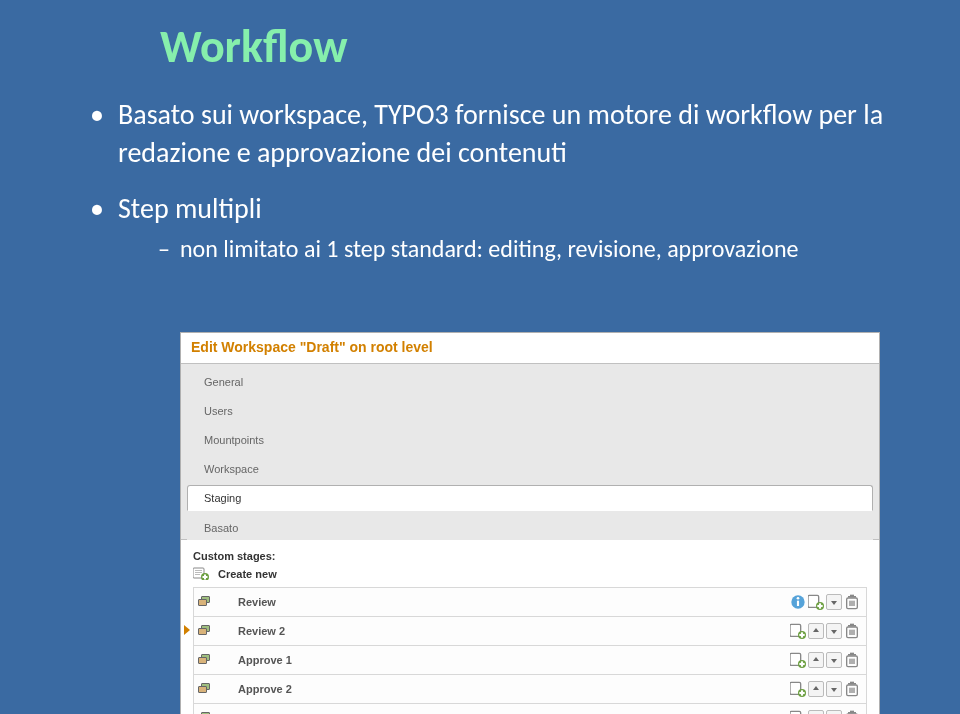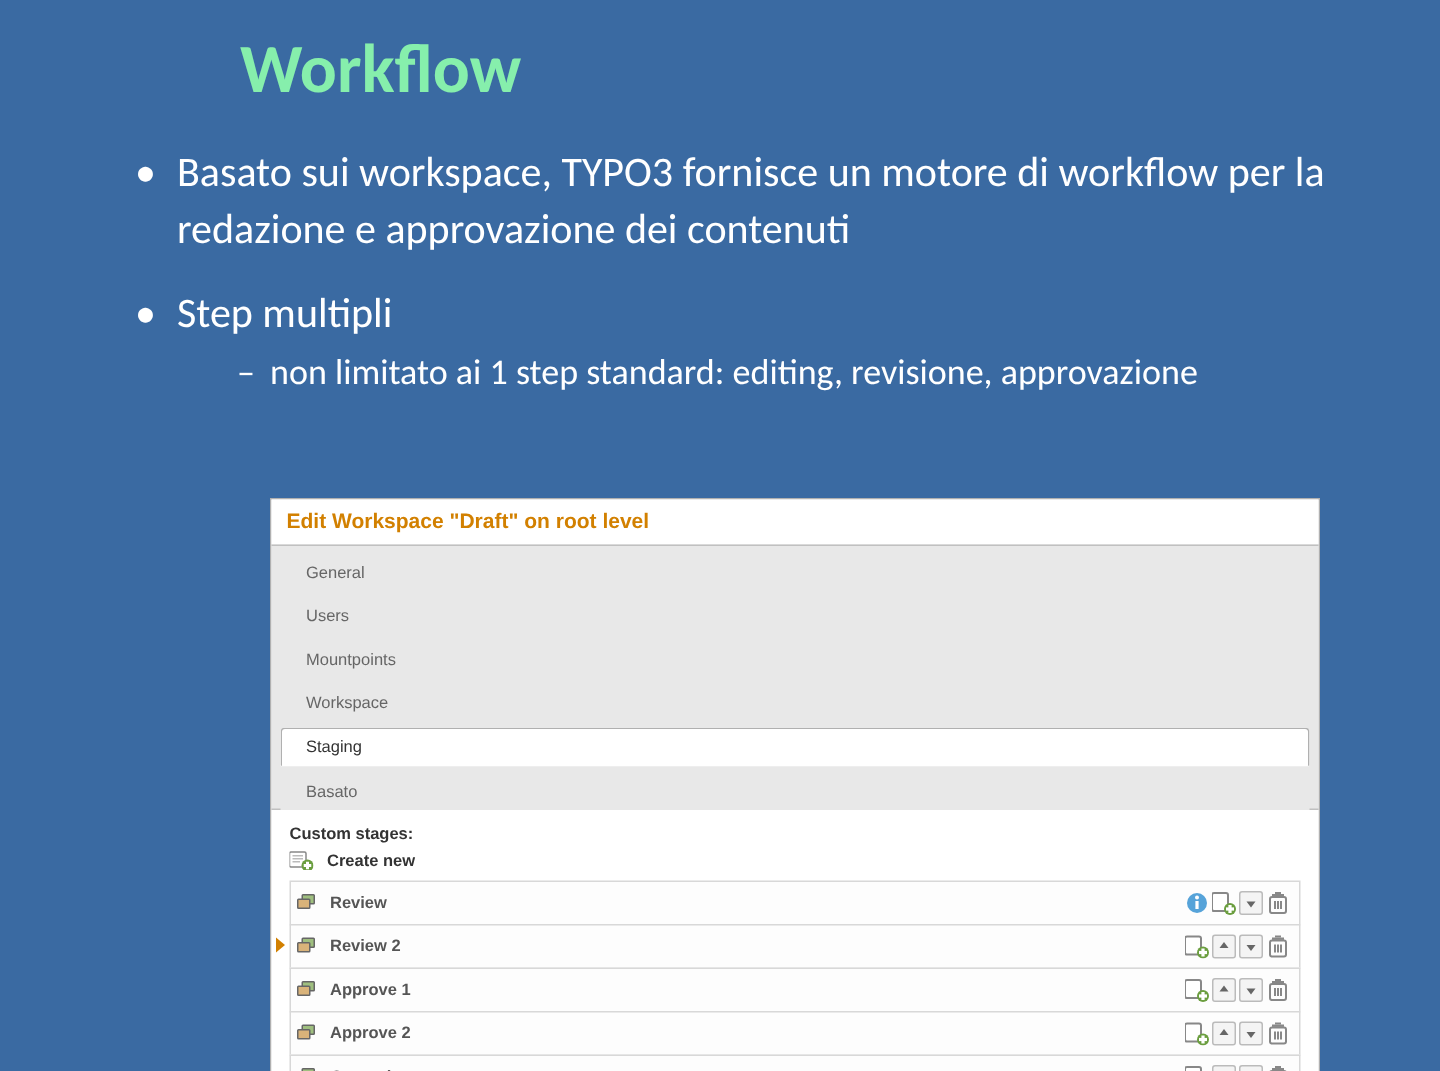--- a/index.html
+++ b/index.html
@@ -107,21 +107,21 @@
   .row {
     display: flex;
     align-items: center;
     justify-content: space-between;
     padding: 6px 6px 6px 4px;
     border: 1px solid #d8d8d8;
     margin-top: -1px;
     background: #fdfdfd;
     position: relative;
   }
-  .row .left { display: flex; align-items: center; gap: 6px; }
+  .row .left { display: flex; align-items: center; gap: 24px; }
   .row .label { font-weight: bold; font-size: 11px; color: #555; }
   .row .actions { display: flex; align-items: center; gap: 2px; }
   .icon { display: inline-flex; align-items: center; justify-content: center; }
   .stack-icon { width: 16px; height: 16px; position: relative; }
   .stack-icon .sq { position: absolute; width: 9px; height: 7px; border: 1px solid #666; border-radius: 1px; }
   .stack-icon .s1 { left: 0; top: 5px; background: #d9b37a; }
   .stack-icon .s2 { left: 3px; top: 2px; background: #9fbf7f; }
   .row-marker {
     position: absolute;
     left: -10px;

